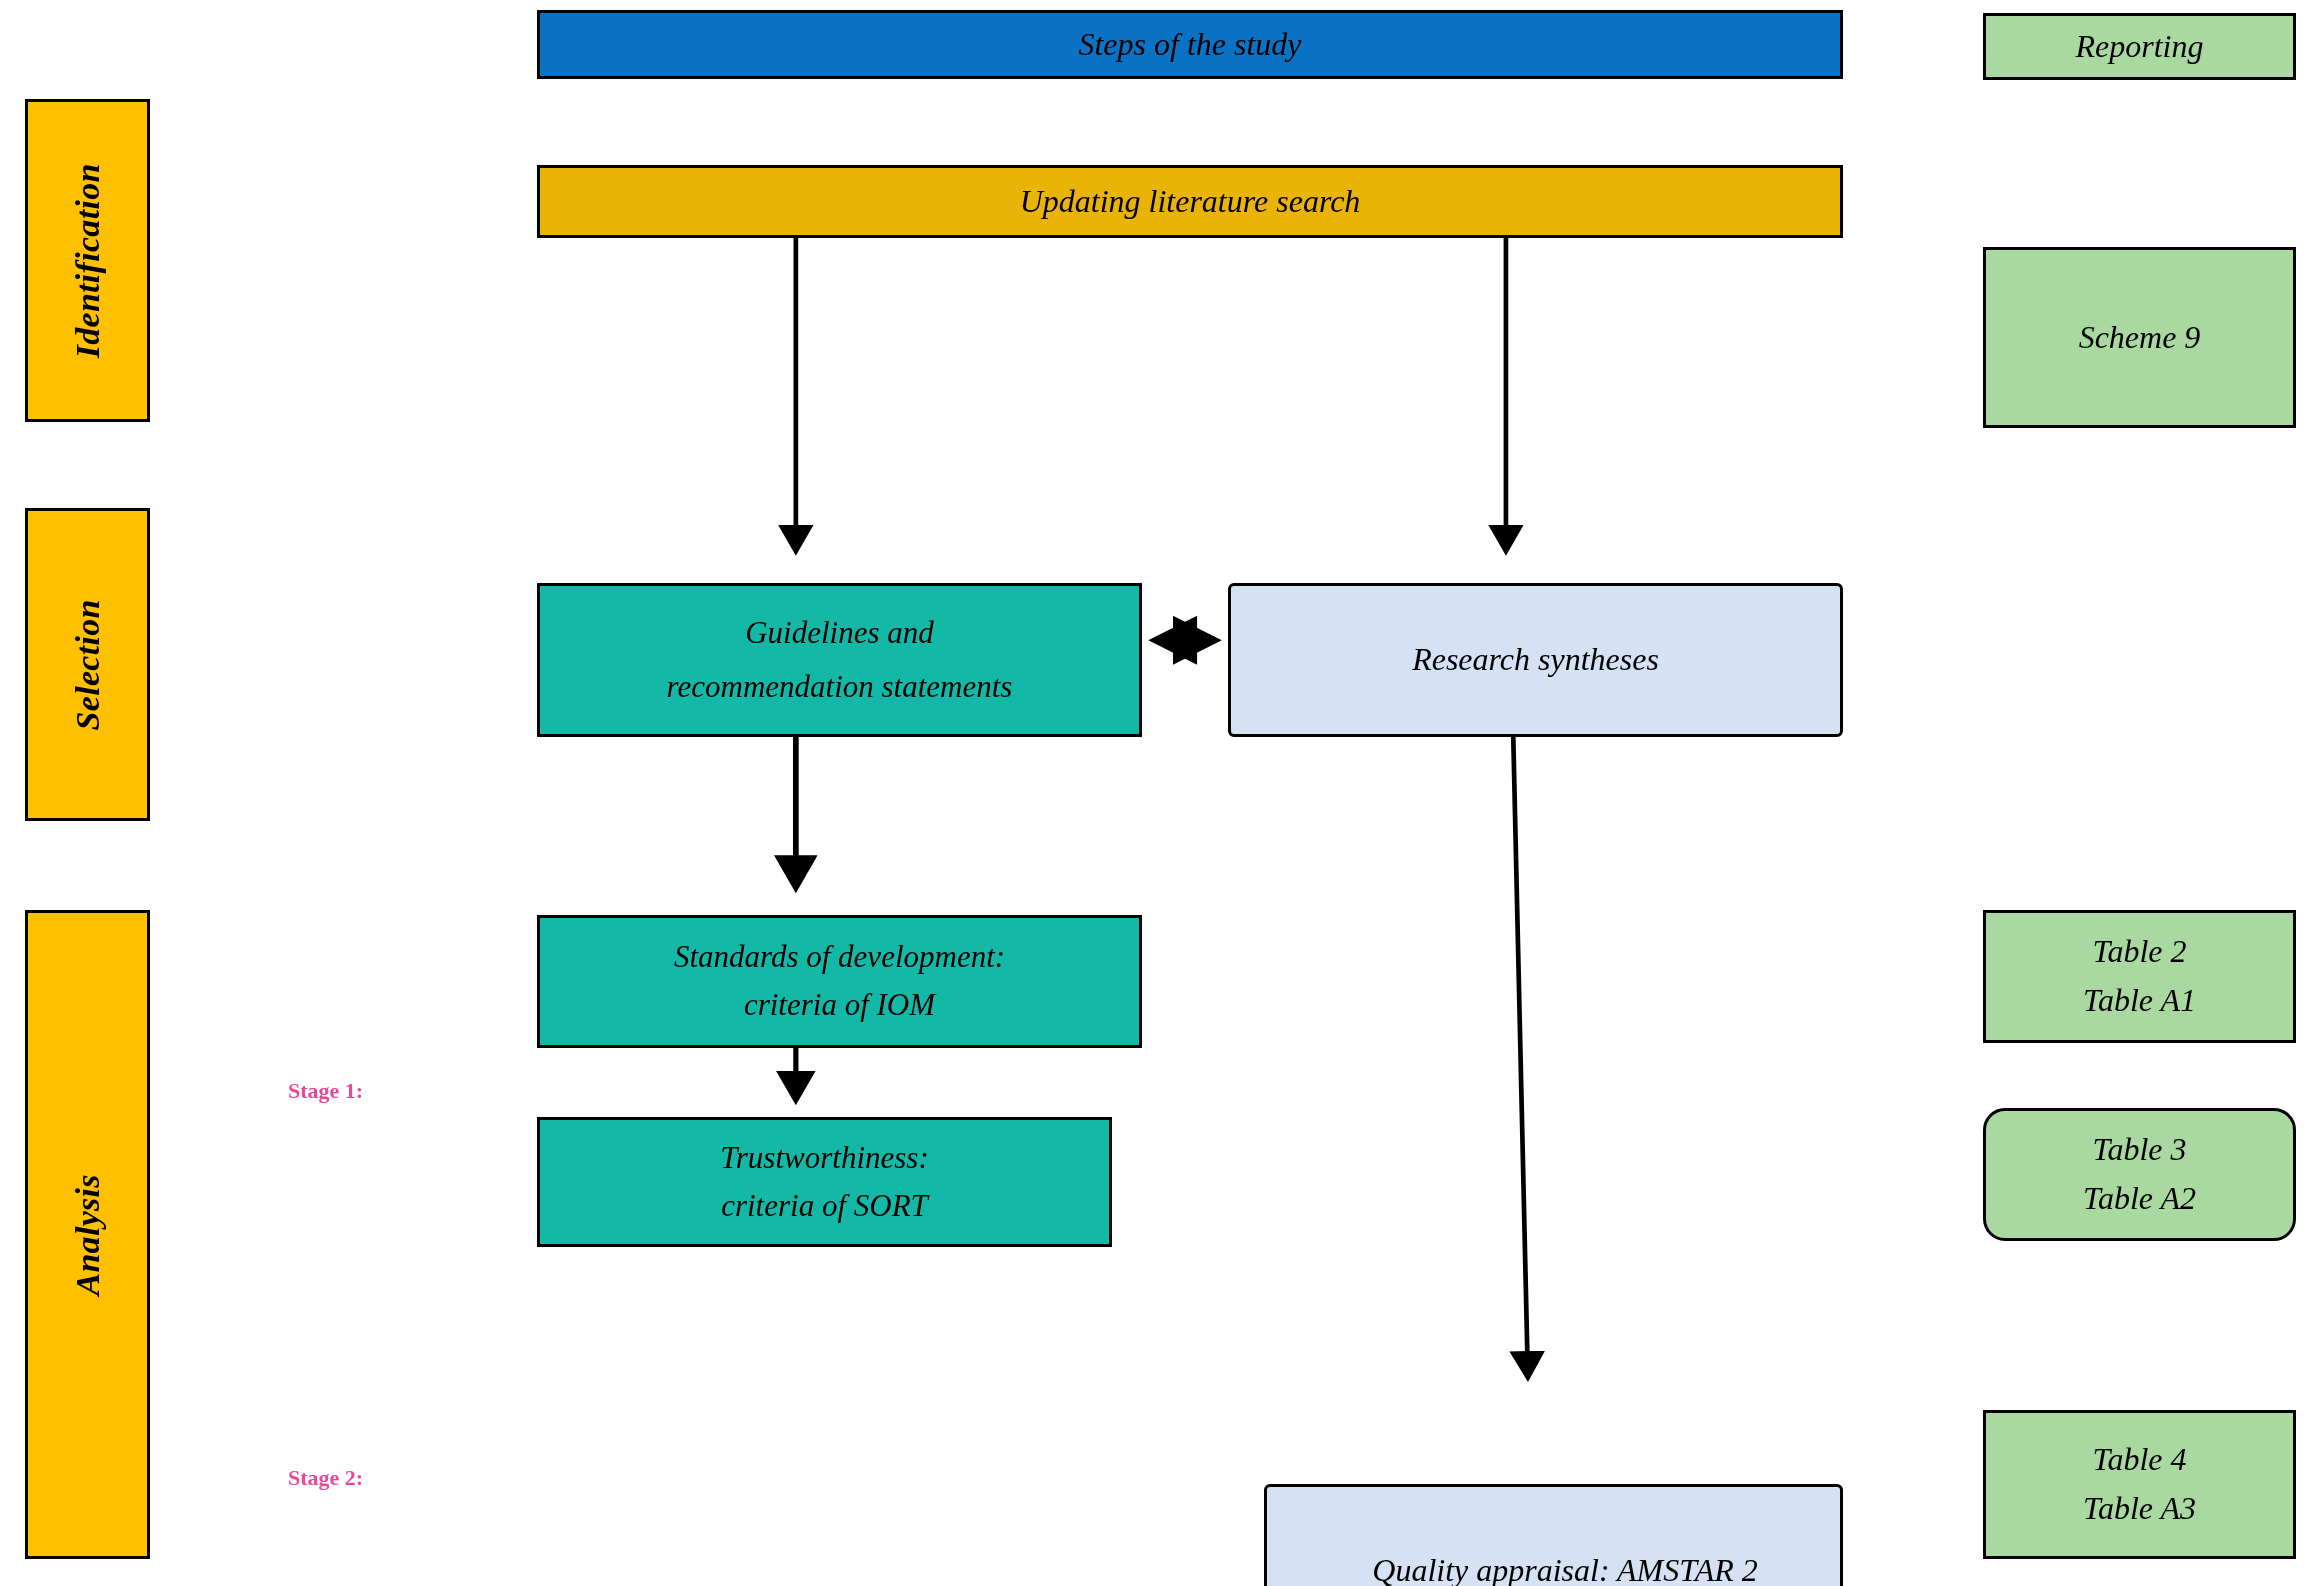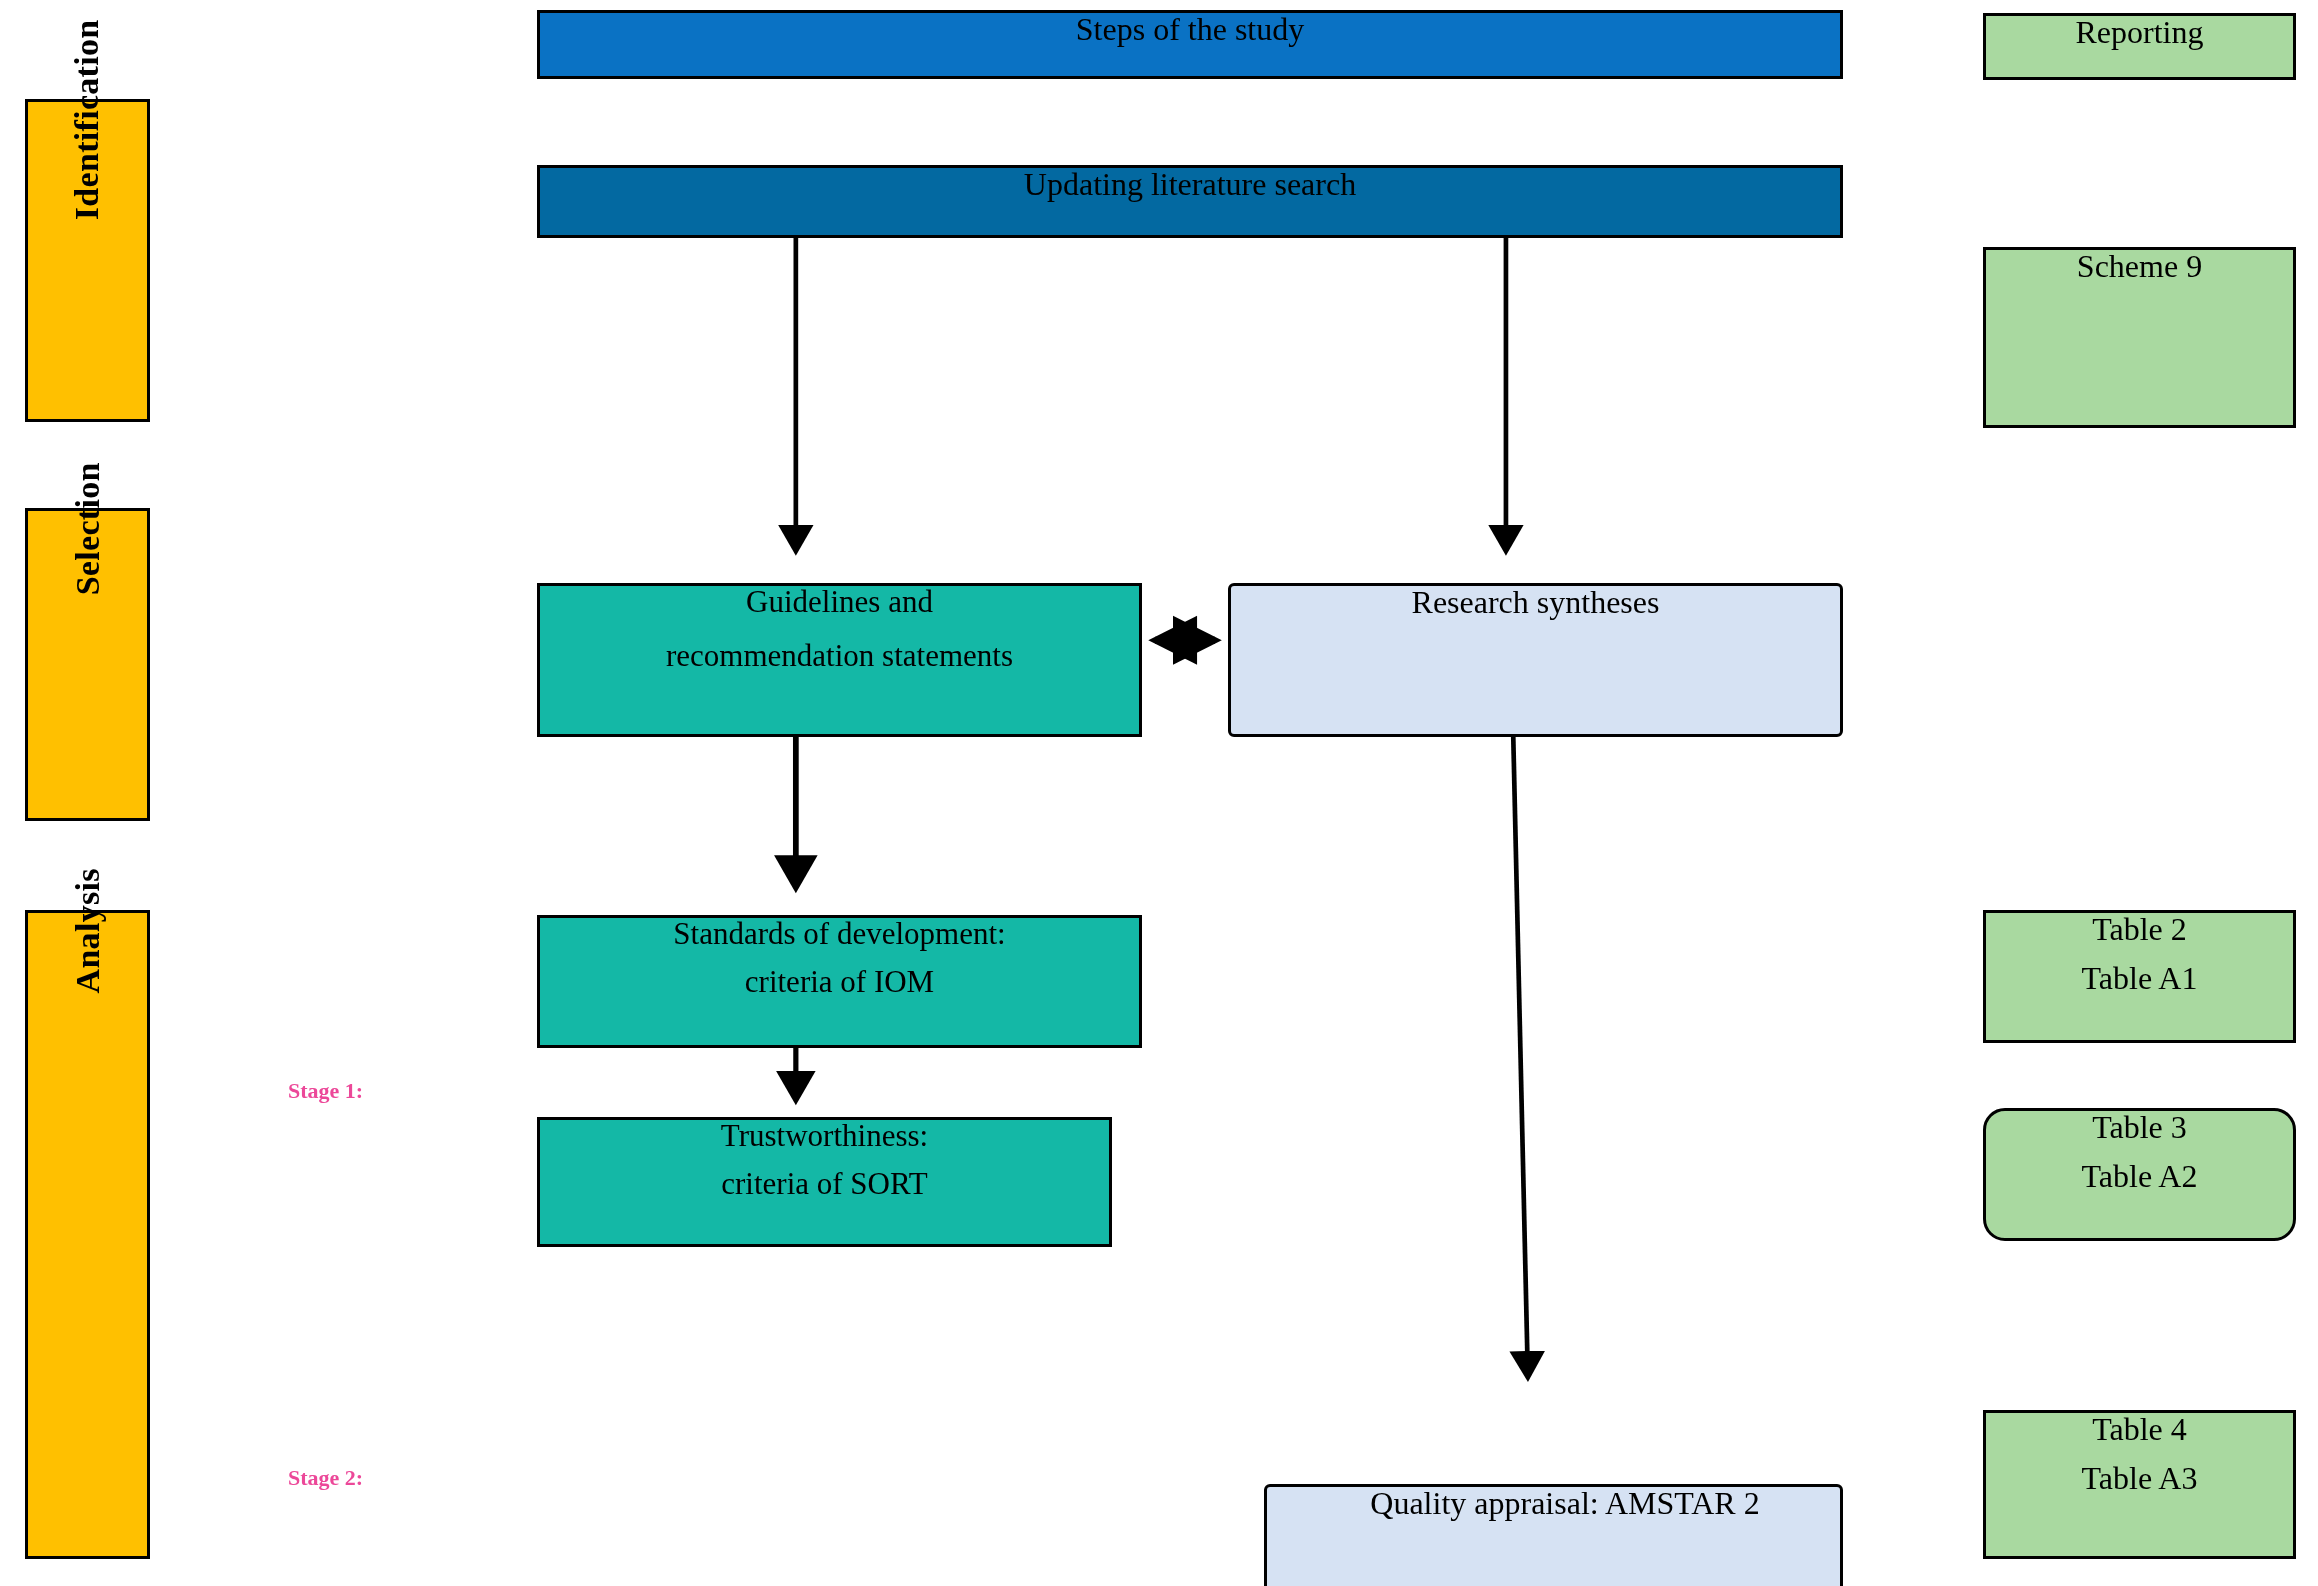--- a/index.html
+++ b/index.html
@@ -16,41 +16,43 @@
     overflow: hidden;
     font-family: "Liberation Serif", "DejaVu Serif", serif;
   }
   .box {
     position: absolute;
     box-sizing: border-box;
     border: 3.6px solid #000000;
     display: flex;
     flex-direction: column;
     align-items: center;
+    justify-content: center;
     text-align: center;
     color: #000000;
     line-height: 1.05;
+    font-style: italic;
   }
   
   .stage-col {
     background: #FFC000;
   }
   .stage-col .rot {
     transform: rotate(-90deg);
     white-space: nowrap;
     font-weight: bold;
     font-size: 34px;
     letter-spacing: 0.3px;
   }
   
   .hdr-dark {
     background: #0A72C4;
   }
   .hdr-light {
-    background: #0369a1;
+    background: #eab308;
   }
   .blue-mid {
     background: #14b8a6;
   }
   .blue-pale {
     background: #D6E2F3;
     border-radius: 6px;
   }
   .green {
     background: #A9D9A0;

